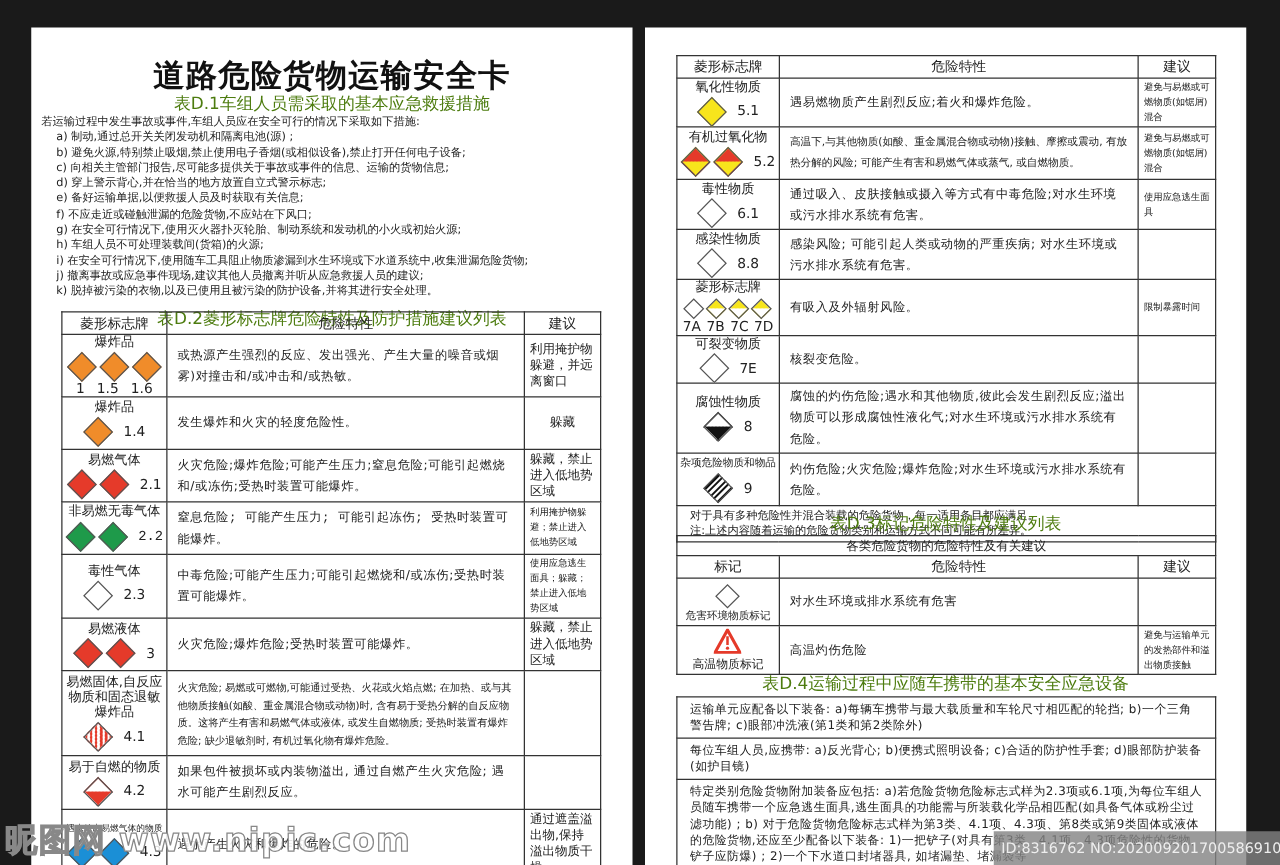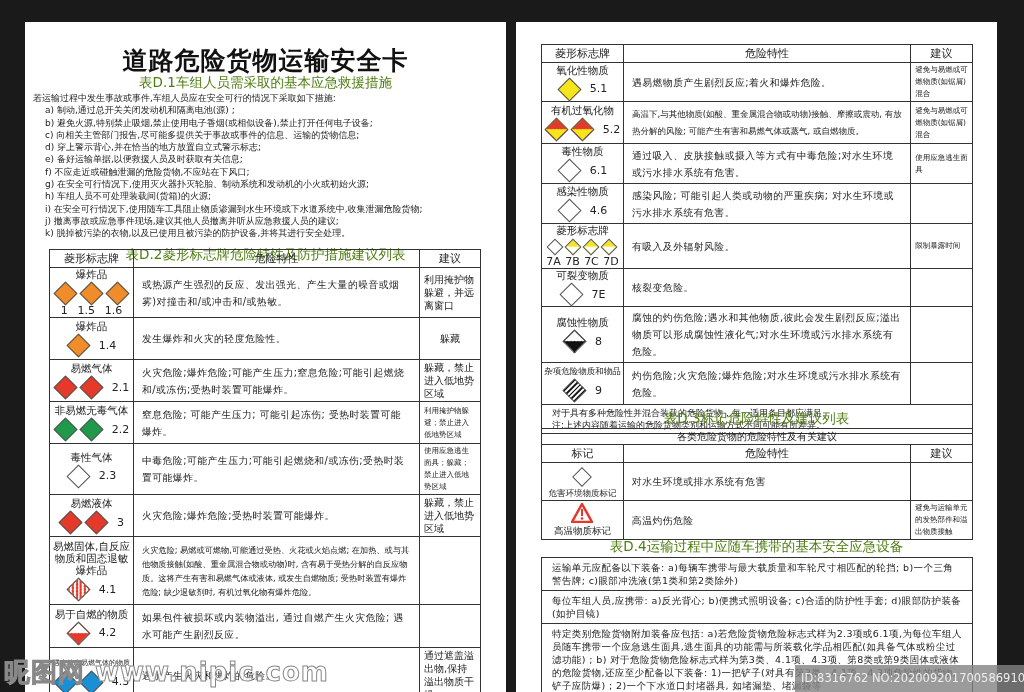--- a/index.html
+++ b/index.html
@@ -98,21 +98,21 @@
         <div class="diamonds">
               <span class="dm" style="background:#e53a2a"></span>
               <span class="dm" style="background:#e53a2a"></span>
               <span class="cls">2.1</span>
             </div>
       </td>
       <td class="hazcell">火灾危险;爆炸危险;可能产生压力;窒息危险;可能引起燃烧和/或冻伤;受热时装置可能爆炸。</td>
       <td class="advcell">躲藏，禁止进入低地势区域</td>
     </tr>
 
-    <tr style="height:42px;">
+    <tr style="height:42px;font-family:Liberation Mono, monospace;">
       <td class="signcell">
         <div>非易燃无毒气体</div>
         <div class="diamonds">
               <span class="dm" style="background:#1e9a4a"></span>
               <span class="dm" style="background:#1e9a4a"></span>
               <span class="cls">2.2</span>
             </div>
       </td>
       <td class="hazcell">窒息危险; 可能产生压力; 可能引起冻伤; 受热时装置可能爆炸。</td>
       <td class="advcell small">利用掩护物躲避；禁止进入低地势区域</td>
@@ -228,21 +228,21 @@
             </div>
           </td>
       <td class="hazcell">通过吸入、皮肤接触或摄入等方式有中毒危险;对水生环境或污水排水系统有危害。</td>
       <td class="advcell small">使用应急逃生面具</td>
     </tr>
     <tr style="height:40px;">
       <td class="signcell">
             <div>感染性物质</div>
             <div class="diamonds">
               <span class="dm" style="background:#fff"></span>
-              <span class="cls">4.6</span>
+              <span class="cls">8.8</span>
             </div>
           </td>
       <td class="hazcell">感染风险; 可能引起人类或动物的严重疾病; 对水生环境或污水排水系统有危害。</td>
       <td class="advcell"></td>
     </tr>
     <tr style="height:44px;">
       <td class="signcell">
             <div>菱形标志牌</div>
         <div class="diamonds" style="gap:0">
               <span class="dm" style="width:12px;height:12px;background:#fff"></span>

